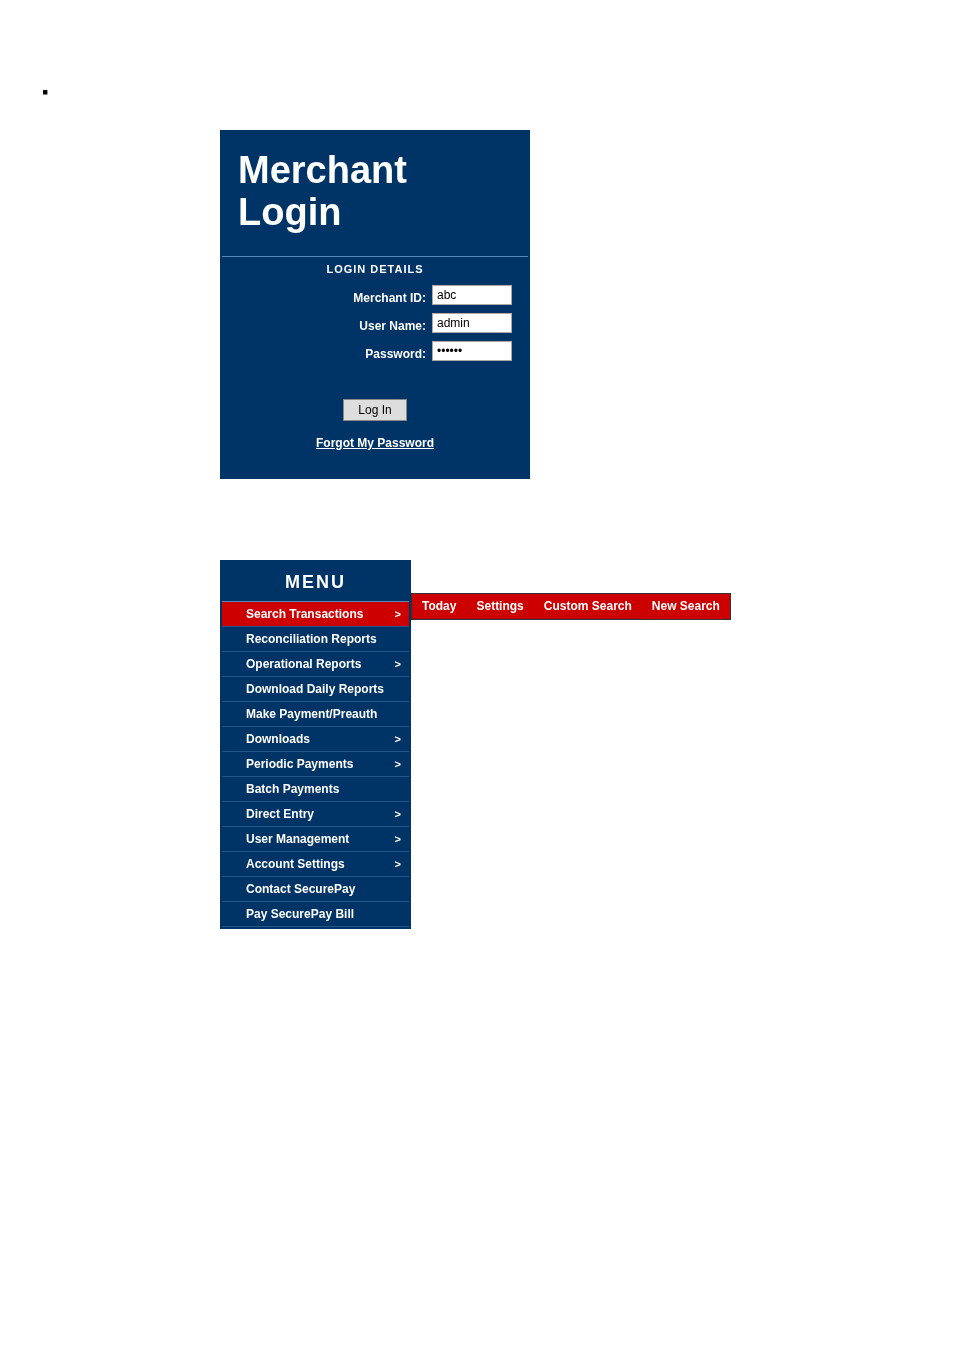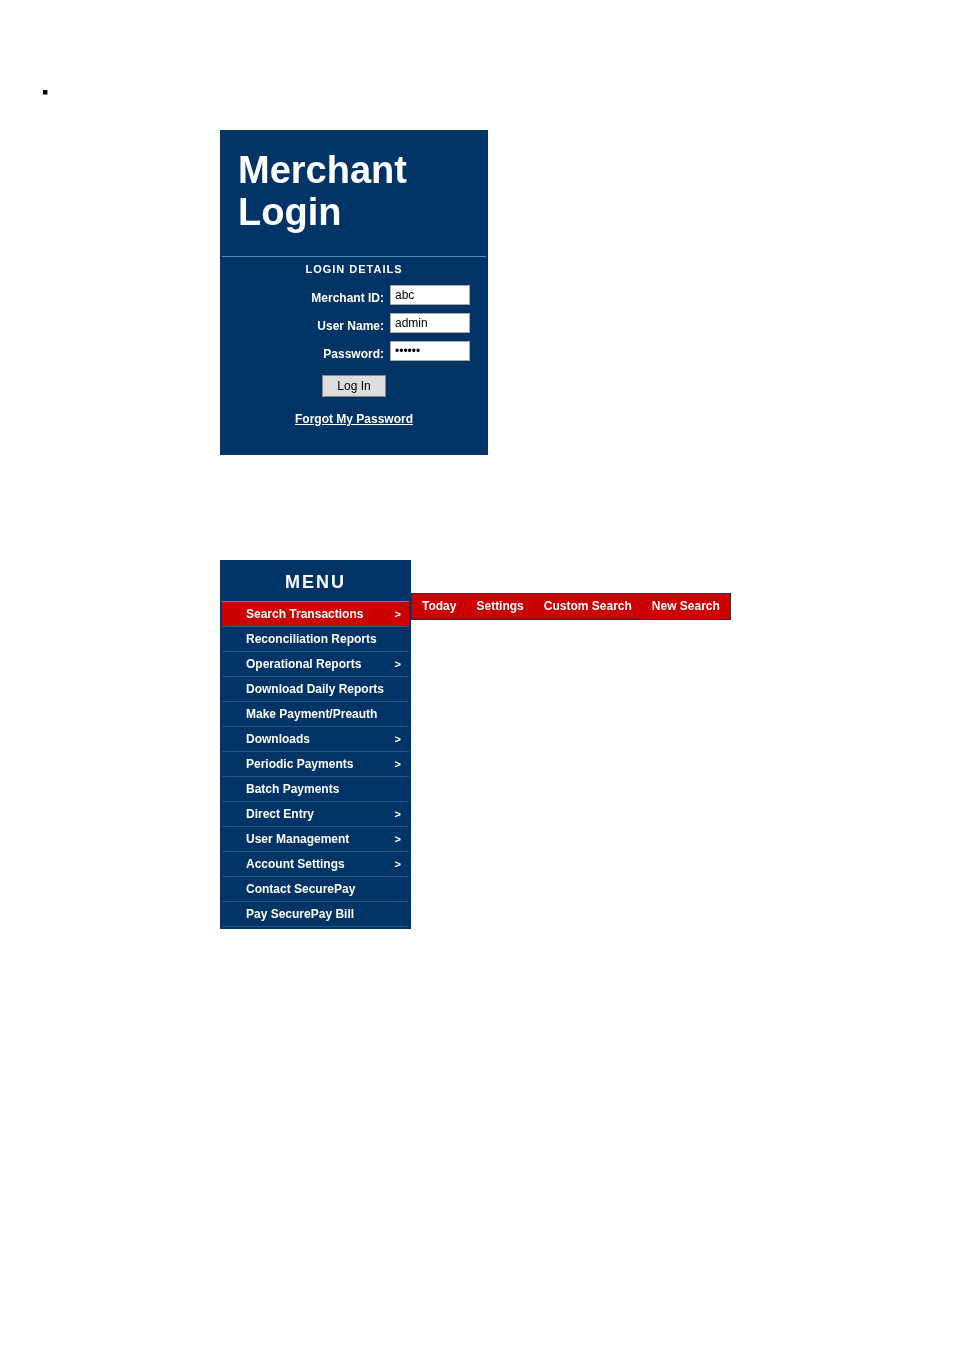--- a/index.html
+++ b/index.html
@@ -17,21 +17,21 @@
       left: 42px;
       font-size: 18px;
       color: #000;
     }
 
     
     .login-container {
       position: absolute;
       top: 130px;
       left: 220px;
-      width: 268px;
+      width: 310px;
       background: #003366;
       border: 2px solid #003366;
     }
 
     .login-title {
       background: #003366;
       padding: 18px 16px 12px 16px;
       text-align: left;
     }
 
@@ -89,20 +89,21 @@
       padding: 10px 0 8px 0;
     }
 
     .login-btn {
       background: #dddddd;
       border: 1px solid #888888;
       font-size: 12px;
       padding: 3px 14px;
       cursor: pointer;
       color: #000;
+      margin-top: 24px;
     }
 
     .forgot-link {
       text-align: center;
       padding: 4px 0 10px 0;
     }
 
     .forgot-link a {
       color: #ffffff;
       font-size: 12px;

